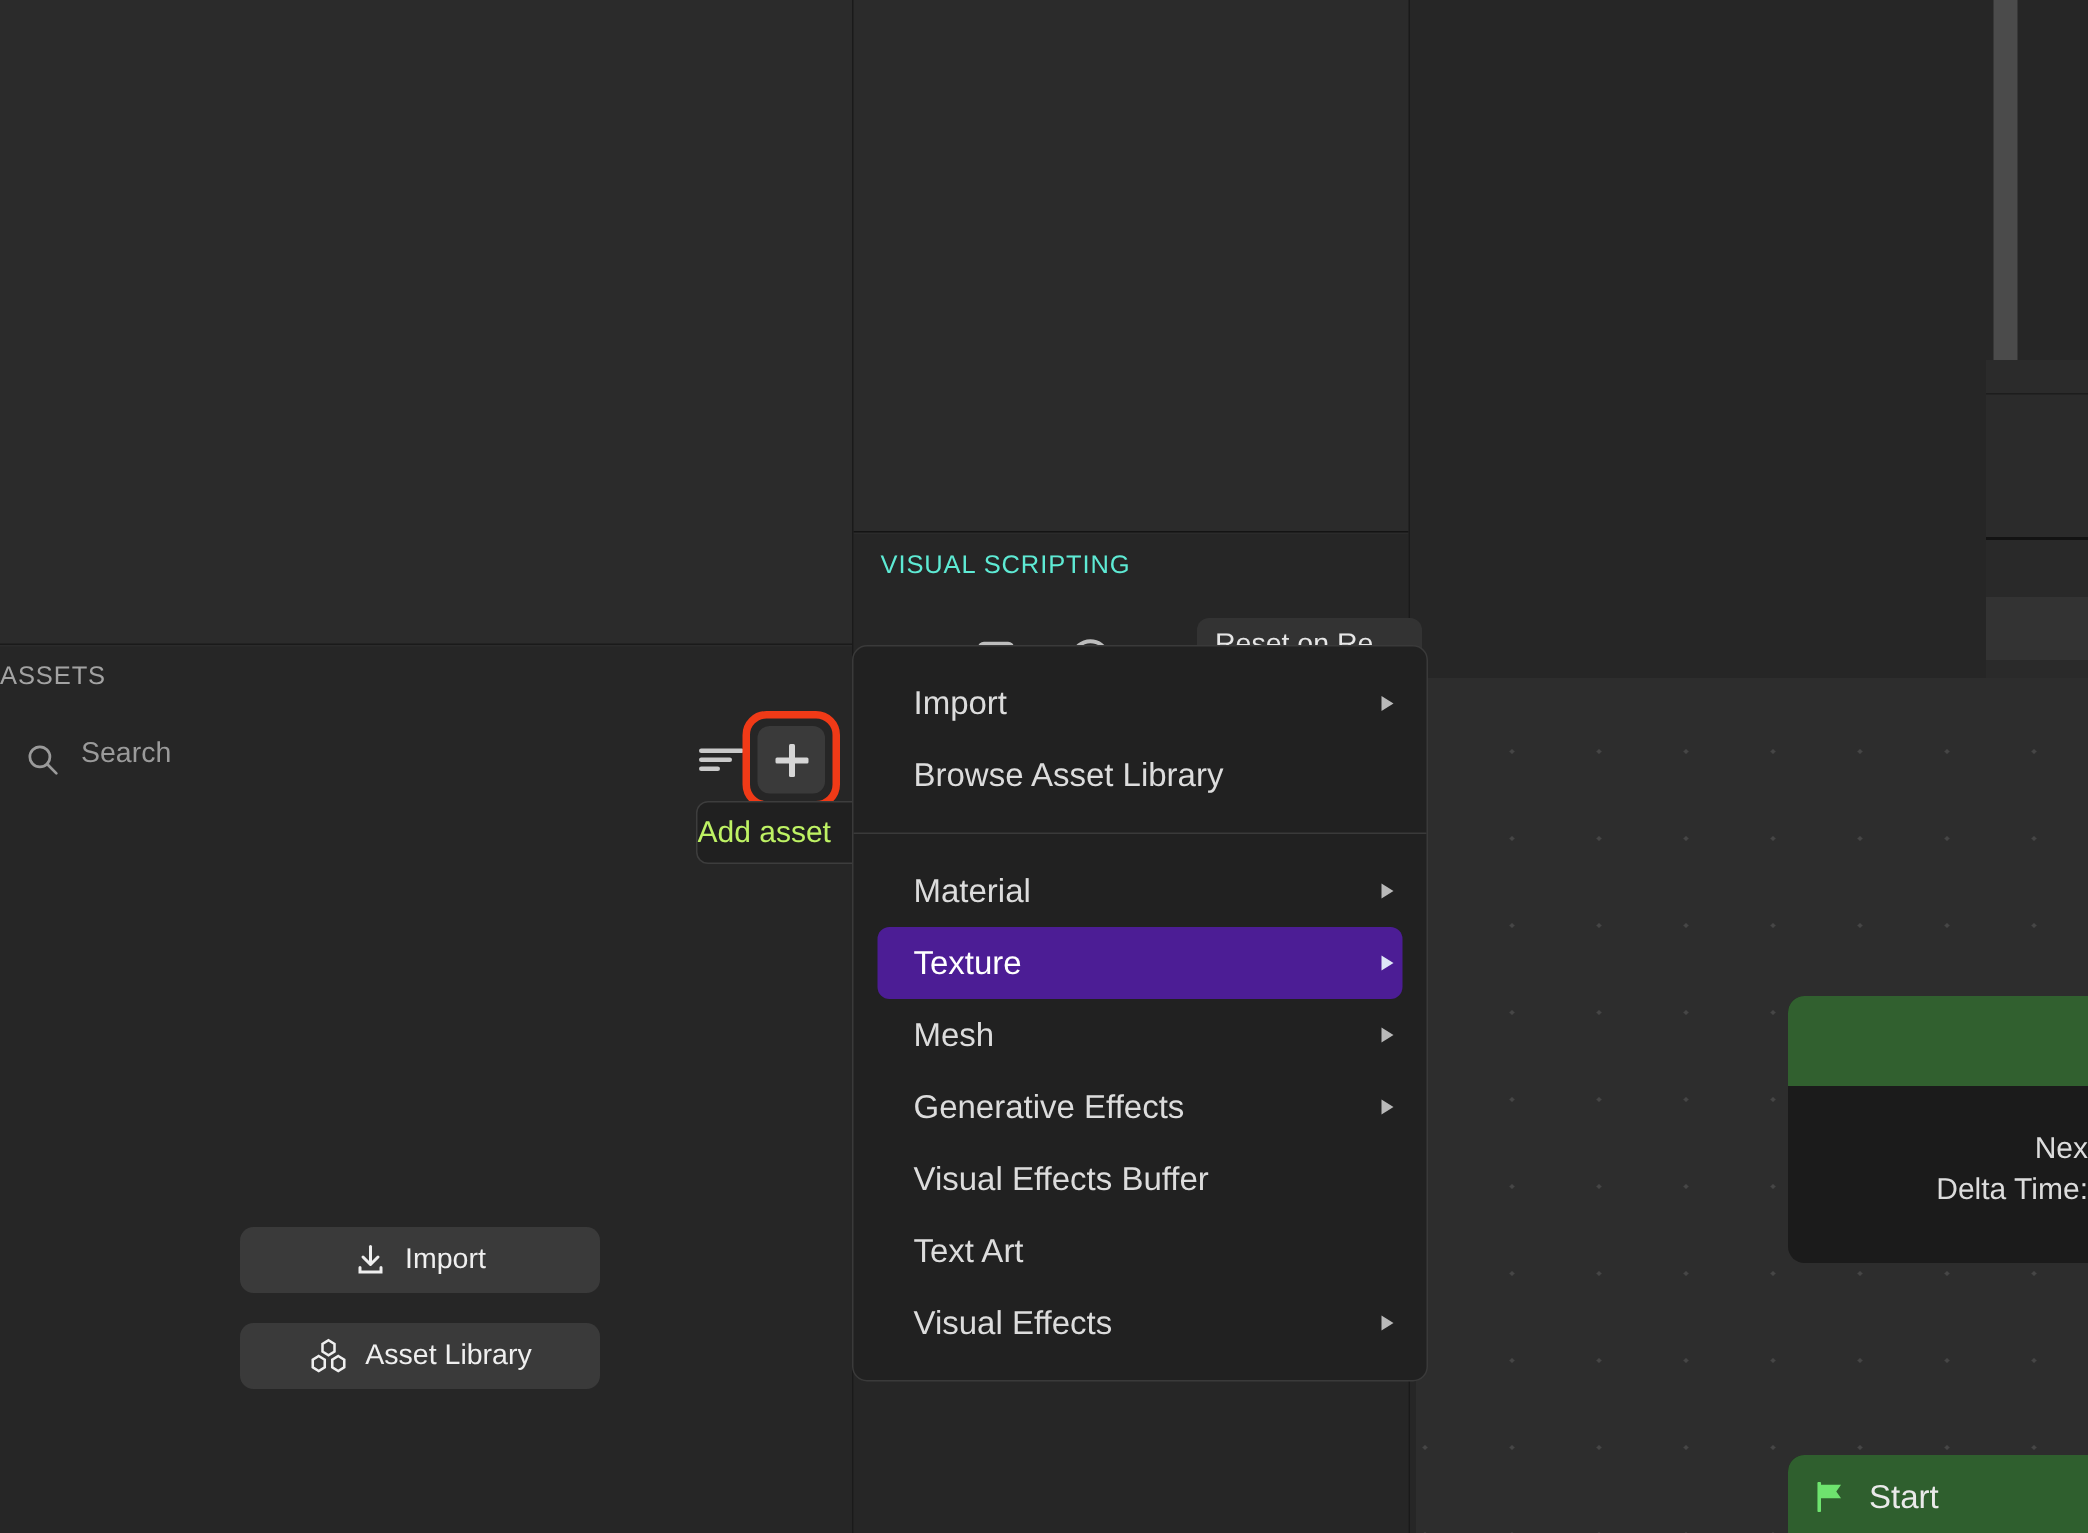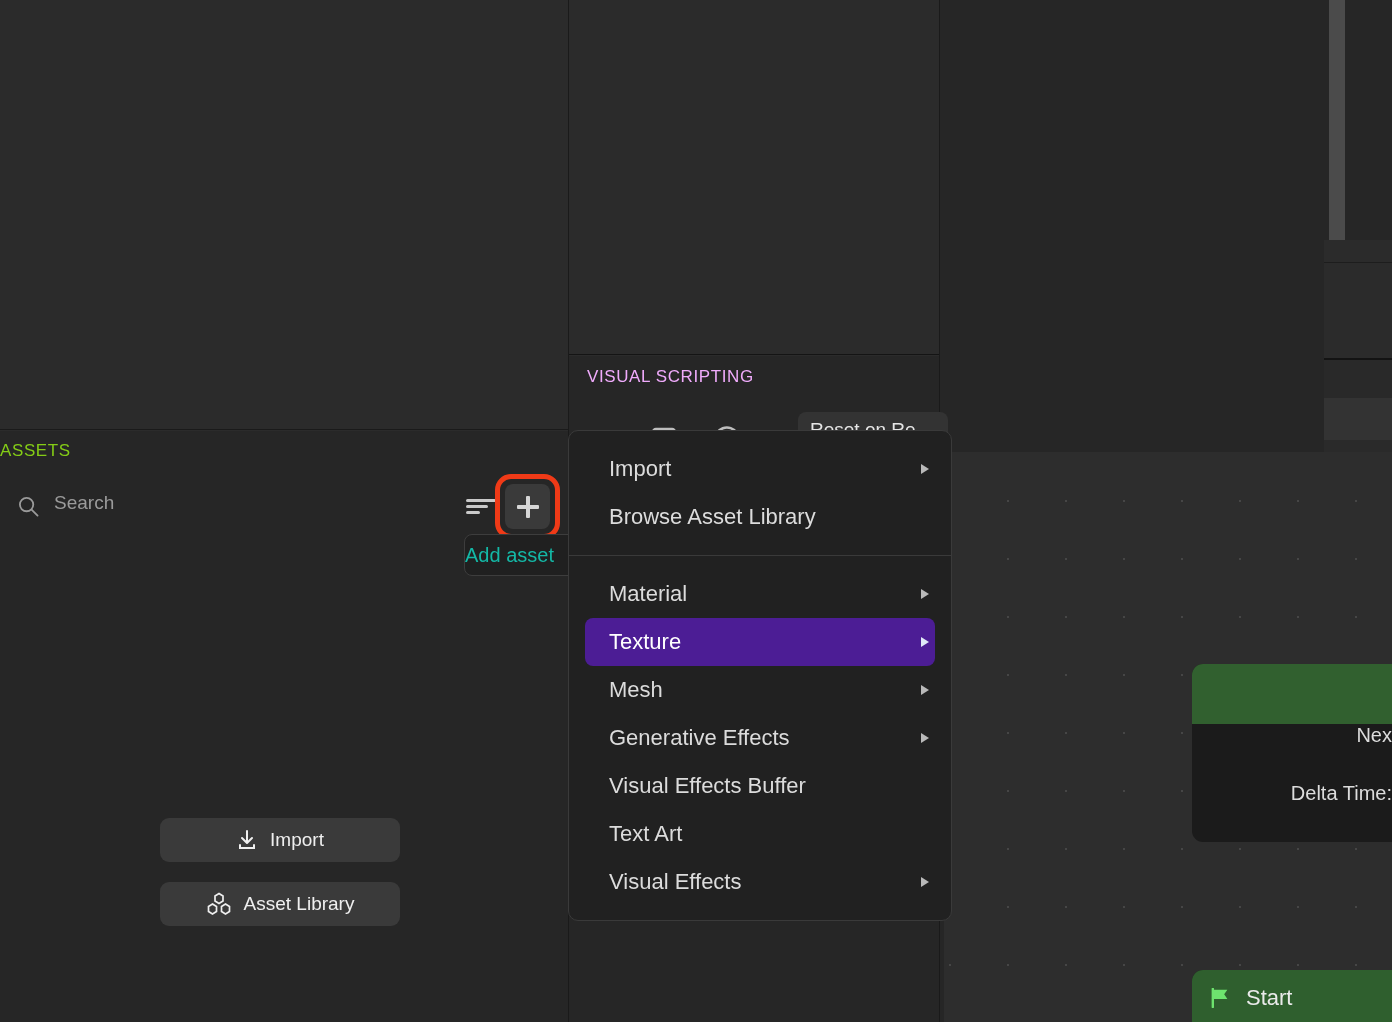--- a/index.html
+++ b/index.html
@@ -32,21 +32,21 @@
     position:absolute; left:940px; top:0; width:452px; height:1022px;
     background:#262626;
   }
   .vdivider {
     position:absolute; top:0; width:1px; height:1022px; background:#1a1a1a;
   }
 
   
   .assets-title {
     position:absolute; left:0px; top:441px;
-    font-size:17px; color:#84cc16; letter-spacing:0.6px;
+    font-size:17px; color:#a3a3a3; letter-spacing:0.6px;
   }
   .search-row {
     position:absolute; left:0px; top:488px; width:568px; height:38px;
   }
   .search-icon {
     position:absolute; left:18px; top:8px; width:21px; height:21px;
   }
   .search-input-text {
     position:absolute; left:54px; top:4px;
     font-size:19px; color:#9a9a9a;
@@ -78,37 +78,37 @@
 
   .annot-ring {
     position:absolute; left:495px; top:474px; width:65px; height:65px;
     border:5px solid #f03a17; border-radius:16px; pointer-events:none;
   }
 
   .tooltip {
     position:absolute; left:464px; top:534px; height:42px;
     background:#202020; border:1px solid #3d3d3d; border-radius:8px;
     display:flex; align-items:center; padding:0 0;
-    font-size:20px; color:#14b8a6; white-space:nowrap; overflow:hidden;
+    font-size:20px; color:#bef264; white-space:nowrap; overflow:hidden;
     width:172px;
   }
 
   .empty-actions {
     position:absolute; left:160px; top:818px; width:240px;
   }
   .big-btn {
     width:240px; height:44px; background:#3a3a3a; border-radius:9px;
     display:flex; align-items:center; justify-content:center; gap:12px;
     color:#efefef; font-size:19px; margin-bottom:20px;
   }
 
   
   .vs-title {
     position:absolute; left:587px; top:367px;
-    font-size:17px; color:#f0abfc; letter-spacing:0.6px;
+    font-size:17px; color:#5eead4; letter-spacing:0.6px;
   }
   .vs-toolbar {
     position:absolute; left:587px; top:415px; height:30px;
     display:flex; align-items:center; gap:32px;
   }
   .vs-ic { width:30px; height:26px; }
   .vs-reset-btn {
     position:absolute; left:798px; top:412px; width:150px; height:36px;
     background:#333; border-radius:8px; color:#e6e6e6;
     font-size:19px; display:flex; align-items:center;
@@ -137,21 +137,21 @@
   .node-update {
     position:absolute; left:1192px; top:664px; width:210px; height:178px;
     background:#1b1b1b; border-radius:11px; overflow:hidden;
   }
   .node-update .hdr { height:60px; background:#31602f; }
   .node-update .body { position:relative; height:118px; }
   .node-update .lbl {
     position:absolute; right:10px; font-size:20px; color:#dcdcdc;
     white-space:nowrap;
   }
-  .node-update .lbl.l1 { top:0;text-align:right; }
+  .node-update .lbl.l1 { top:31px;text-align:right; }
   .node-update .lbl.l2 { top:58px;text-align:center; }
 
   .node-start {
     position:absolute; left:1192px; top:970px; width:210px; height:90px;
     background:#1b1b1b; border-radius:11px; overflow:hidden;
   }
   .node-start .hdr {
     height:56px; background:#2f5f2e;
     display:flex; align-items:center; padding-left:18px; gap:14px;
   }

